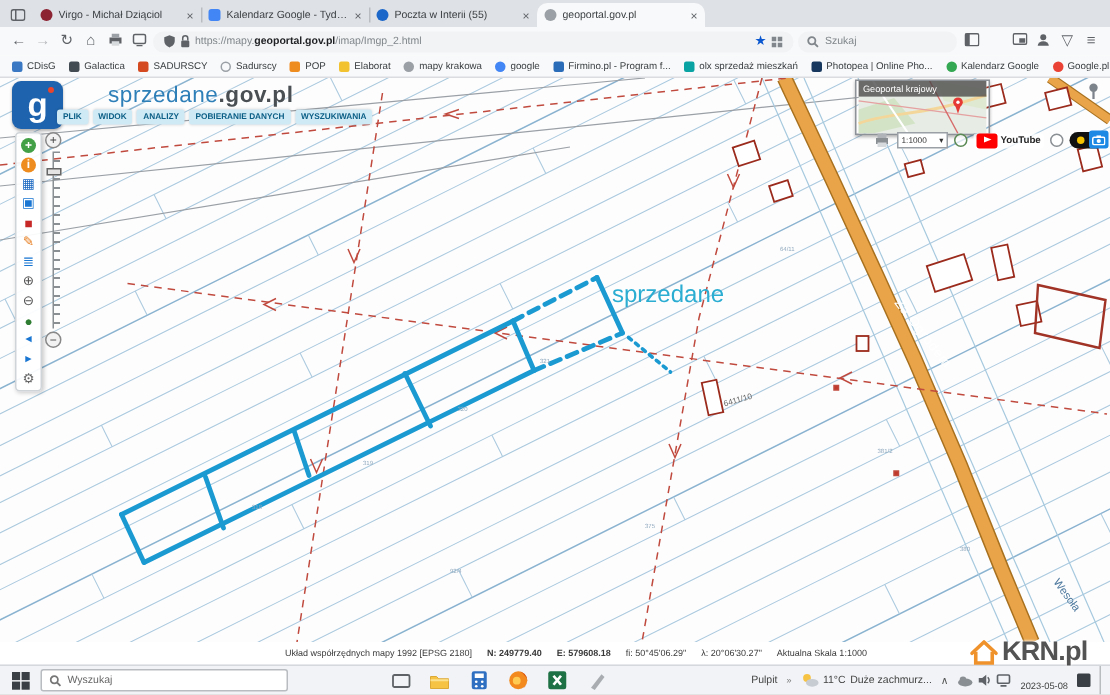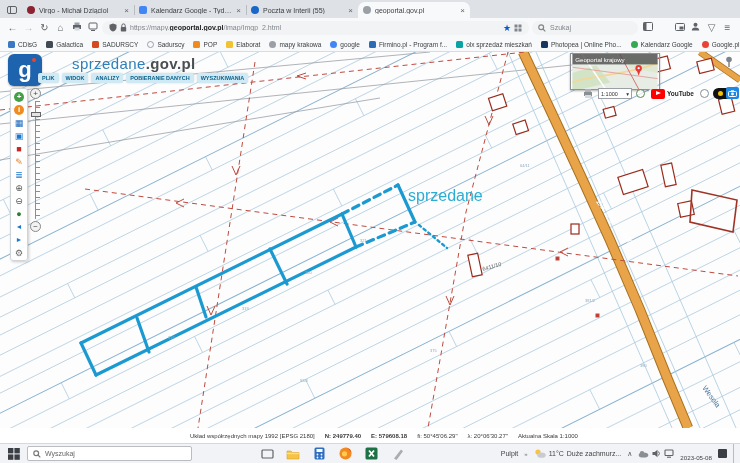--- a/index.html
+++ b/index.html
@@ -655,14 +655,21 @@
           </svg>
       </span>
       <span class="tb-clock">
         <span>2023-05-08</span>
       </span>
       <span class="tb-note"></span>
       <span class="tb-desk"></span>
     </div>
   </div>
 
+  <div class="krn">
+    <svg width="20" height="20">
+      <path d="M2,10.5 L10,3 L18,10.5" fill="none" stroke="#ee8a1c" stroke-width="2.4" stroke-linecap="round" stroke-linejoin="round"></path>
+      <path d="M4.5,9.5 V17 H15.5 V9.5" fill="none" stroke="#ee8a1c" stroke-width="2.4"></path>
+    </svg>
+    <span>KRN.pl</span>
+  </div>
 
 </div>
 
 </body></html>

